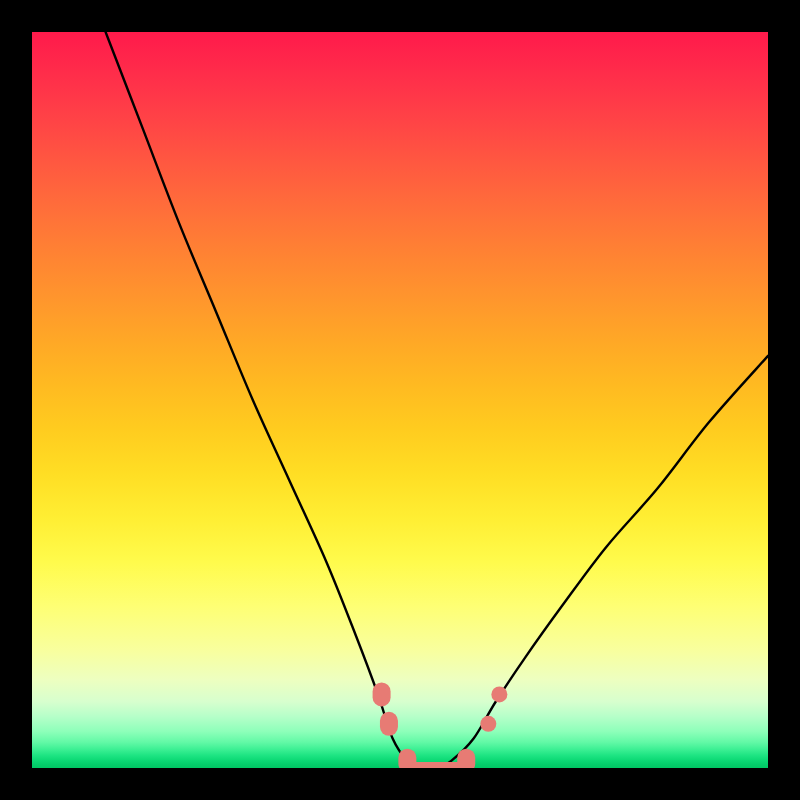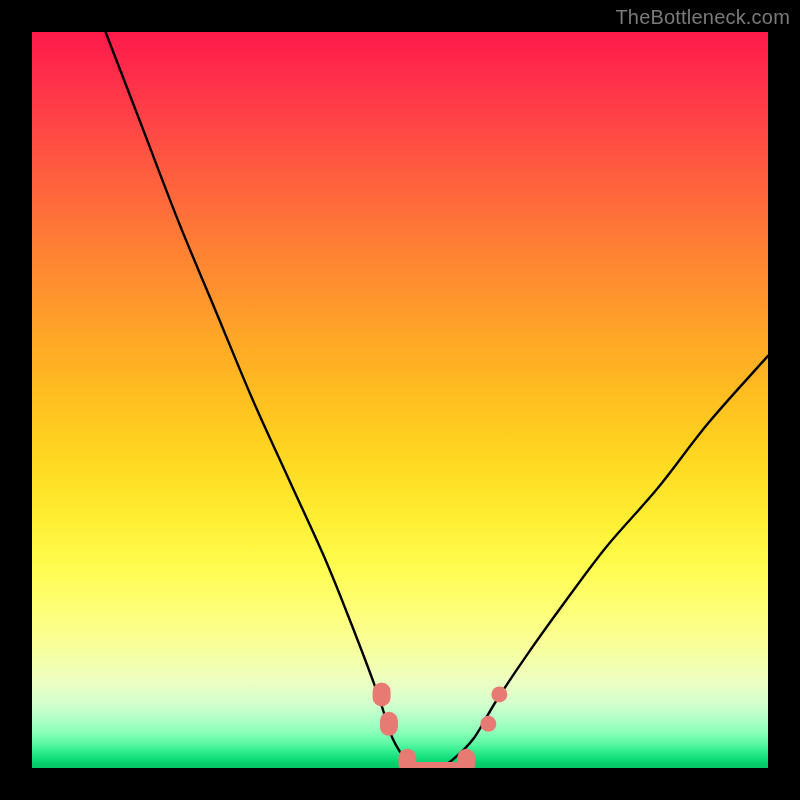--- a/index.html
+++ b/index.html
@@ -71,21 +71,20 @@
     position: absolute;
     inset: 0;
     width: 100%;
     height: 100%;
   }
 </style>
 </head>
 <body>
 
 <div class="outer">
-  <div class="watermark">TheBottleneck.com</div>
 
   <div class="plot">
     <div class="gradient"></div>
 
     <svg class="curves" viewBox="0 0 736 736" preserveAspectRatio="none">
       <path id="curve-path" fill="none" stroke="#000" stroke-width="2.4" stroke-linecap="round" stroke-linejoin="round" d="M 73.60000000000001 0 C 79.73333333333333 15.946666666666658, 98.13333333333333 63.78666666666662, 110.39999999999999 95.67999999999995 C 122.66666666666666 127.57333333333328, 134.93333333333334 160.69333333333333, 147.20000000000002 191.36 C 159.4666666666667 222.0266666666667, 171.73333333333335 250.24, 184 279.68 C 196.26666666666665 309.12, 208.53333333333333 339.7866666666667, 220.79999999999998 368 C 233.06666666666663 396.2133333333333, 245.3333333333333 421.9733333333333, 257.59999999999997 448.96 C 269.8666666666666 475.94666666666666, 283.36 504.15999999999997, 294.40000000000003 529.92 C 305.44000000000005 555.68, 315.25333333333333 581.4399999999999, 323.84 603.52 C 332.4266666666666 625.6, 339.78666666666663 645.2266666666667, 345.91999999999996 662.4 C 352.0533333333333 679.5733333333333, 355.7333333333333 695.52, 360.64 706.56 C 365.5466666666667 717.5999999999999, 370.4533333333333 723.7333333333333, 375.36 728.64 C 380.2666666666667 733.5466666666666, 385.1733333333334 734.7733333333333, 390.08000000000004 736 C 394.9866666666667 737.2266666666667, 399.8933333333334 737.2266666666667, 404.8 736 C 409.70666666666665 734.7733333333333, 413.38666666666666 733.5466666666666, 419.52 728.64 C 425.6533333333333 723.7333333333333, 434.23999999999995 716.3733333333332, 441.59999999999997 706.56 C 448.96 696.7466666666667, 455.09333333333336 683.2533333333333, 463.68 669.76 C 472.26666666666665 656.2666666666667, 482.08000000000004 641.5466666666666, 493.12 625.6 C 504.15999999999997 609.6533333333334, 516.4266666666666 592.48, 529.92 574.08 C 543.4133333333333 555.6800000000001, 558.1333333333333 534.8266666666667, 574.08 515.2 C 590.0266666666668 495.5733333333334, 608.4266666666667 477.17333333333335, 625.6 456.32 C 642.7733333333333 435.46666666666664, 658.72 412.16, 677.12 390.08000000000004 C 695.52 368.00000000000006, 726.1866666666667 334.88, 736 323.84"></path>
       <g id="marker-layer">
           <rect x="340.59999999999997" y="650.4" width="18" height="24" rx="9" fill="#e77b74"></rect>
           <rect x="347.96" y="679.84" width="18" height="24" rx="9" fill="#e77b74"></rect>
           <rect x="366.36" y="716.64" width="18" height="24" rx="9" fill="#e77b74"></rect>

